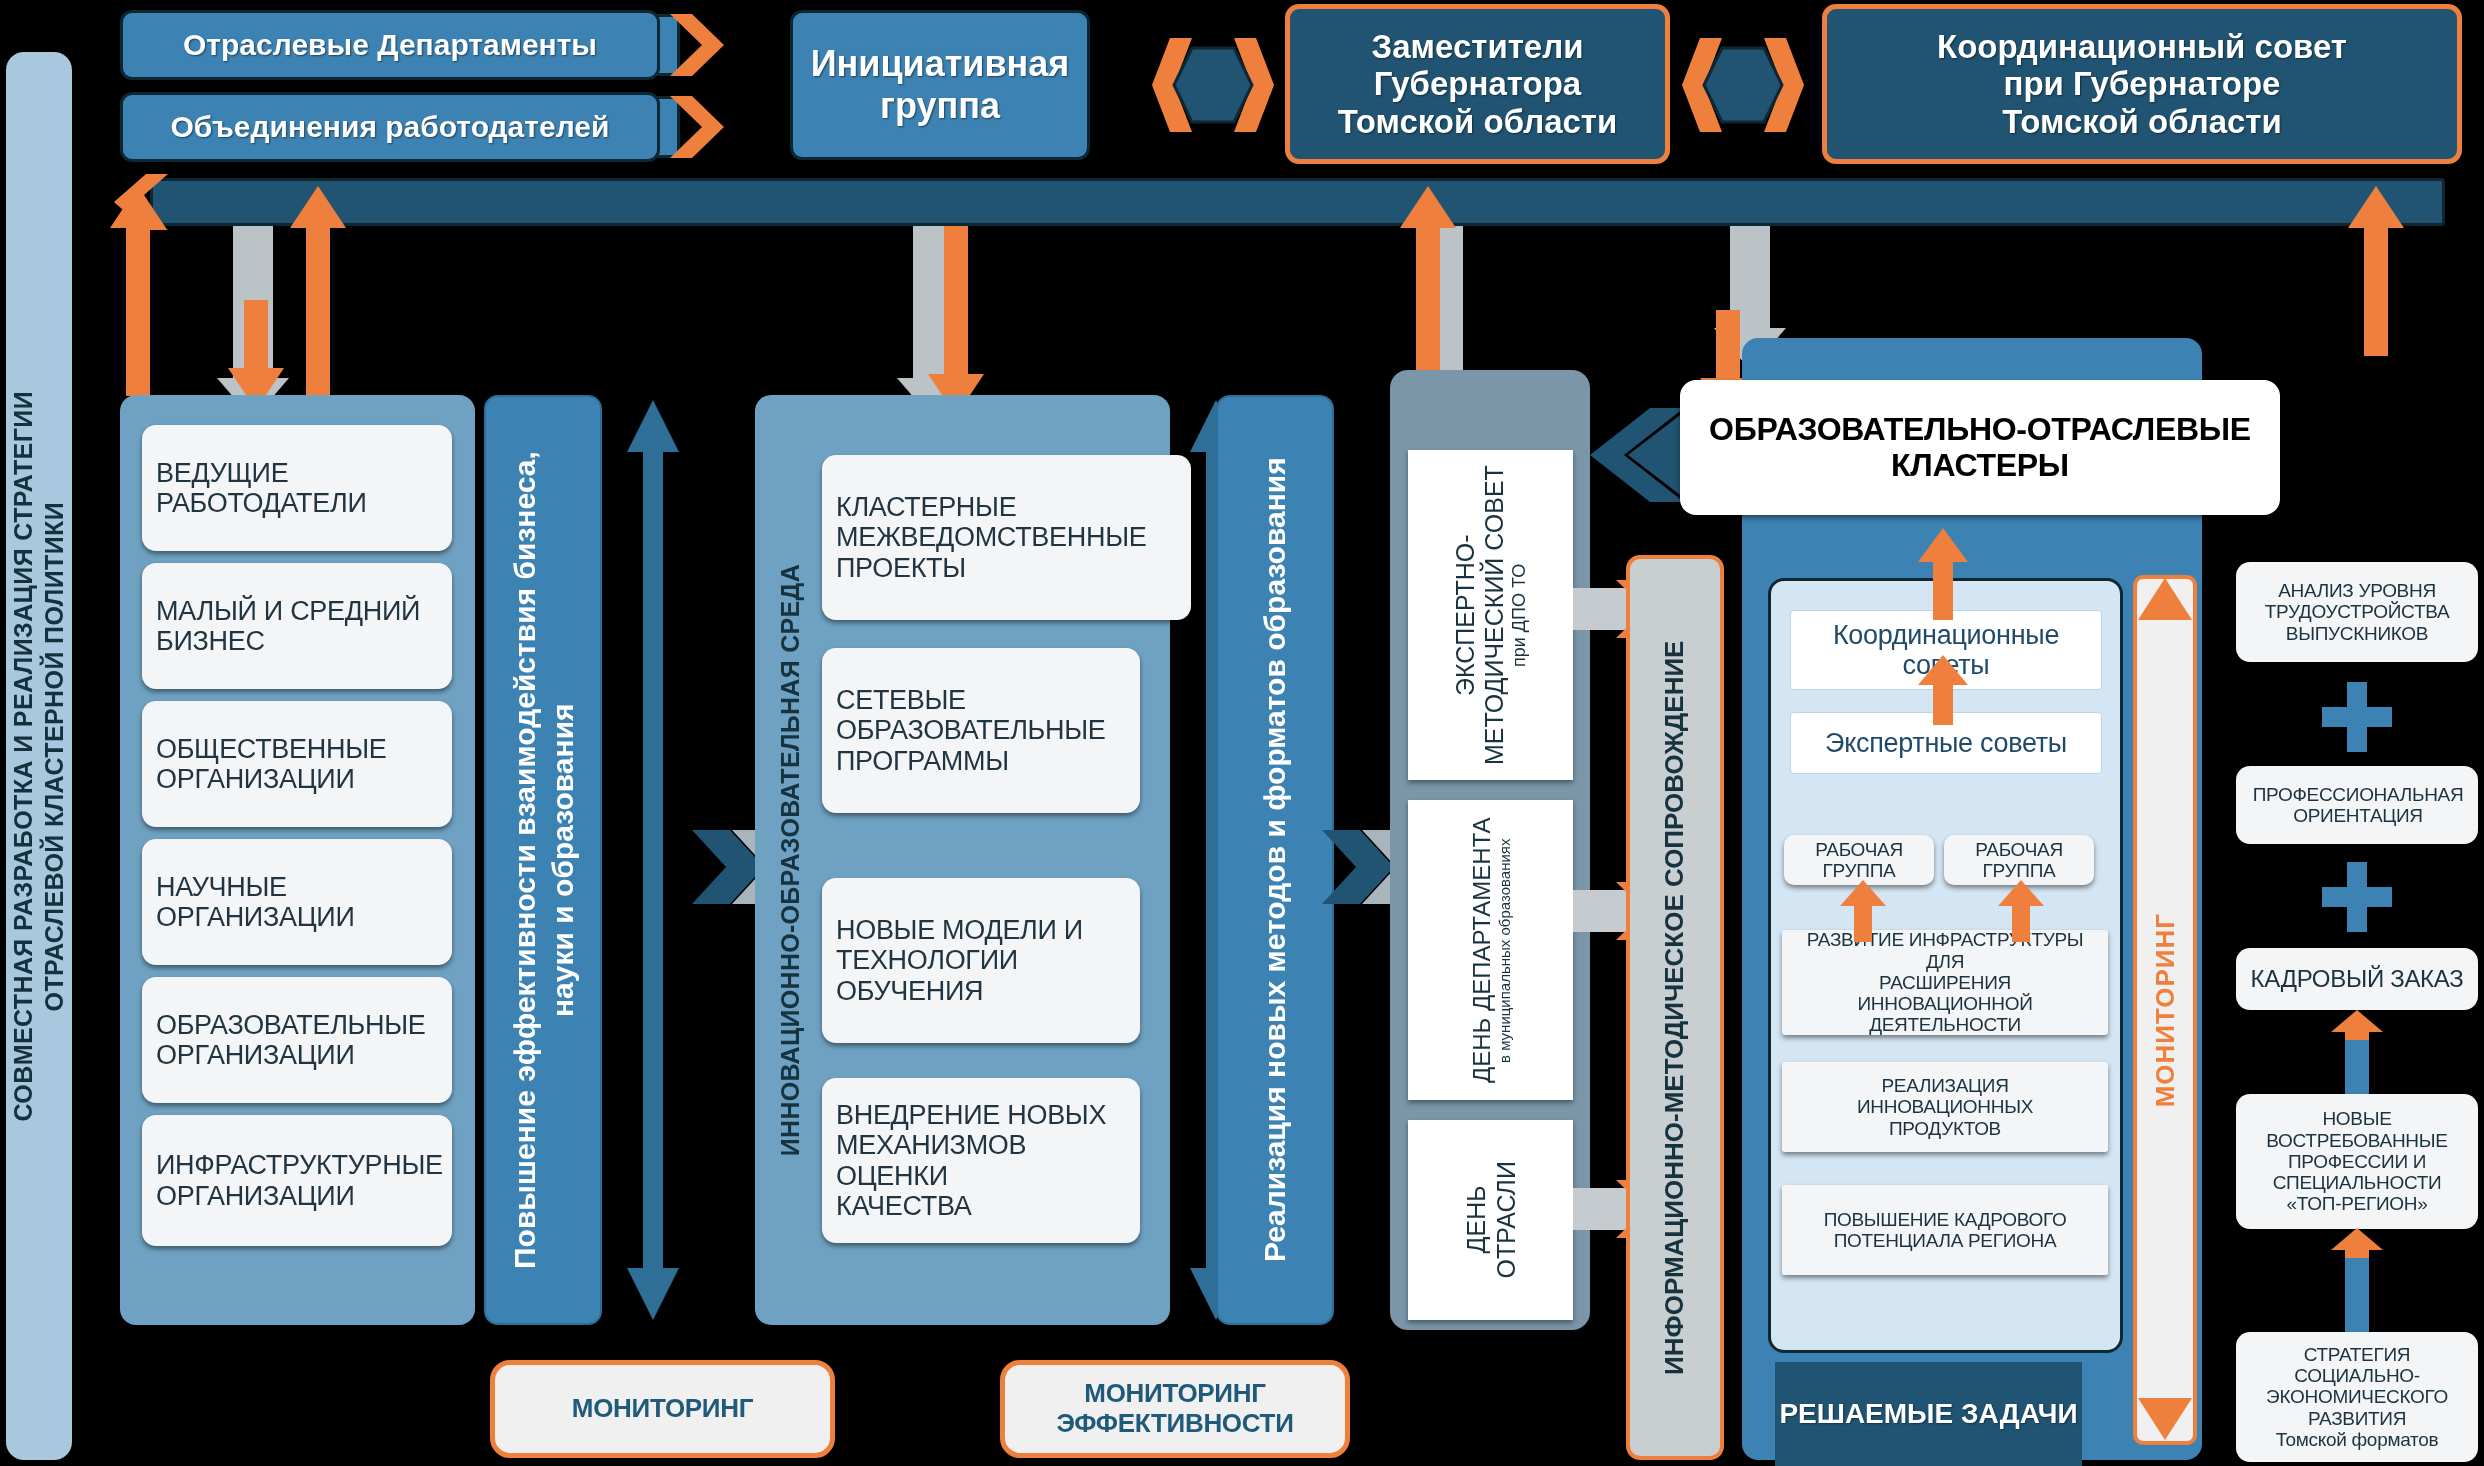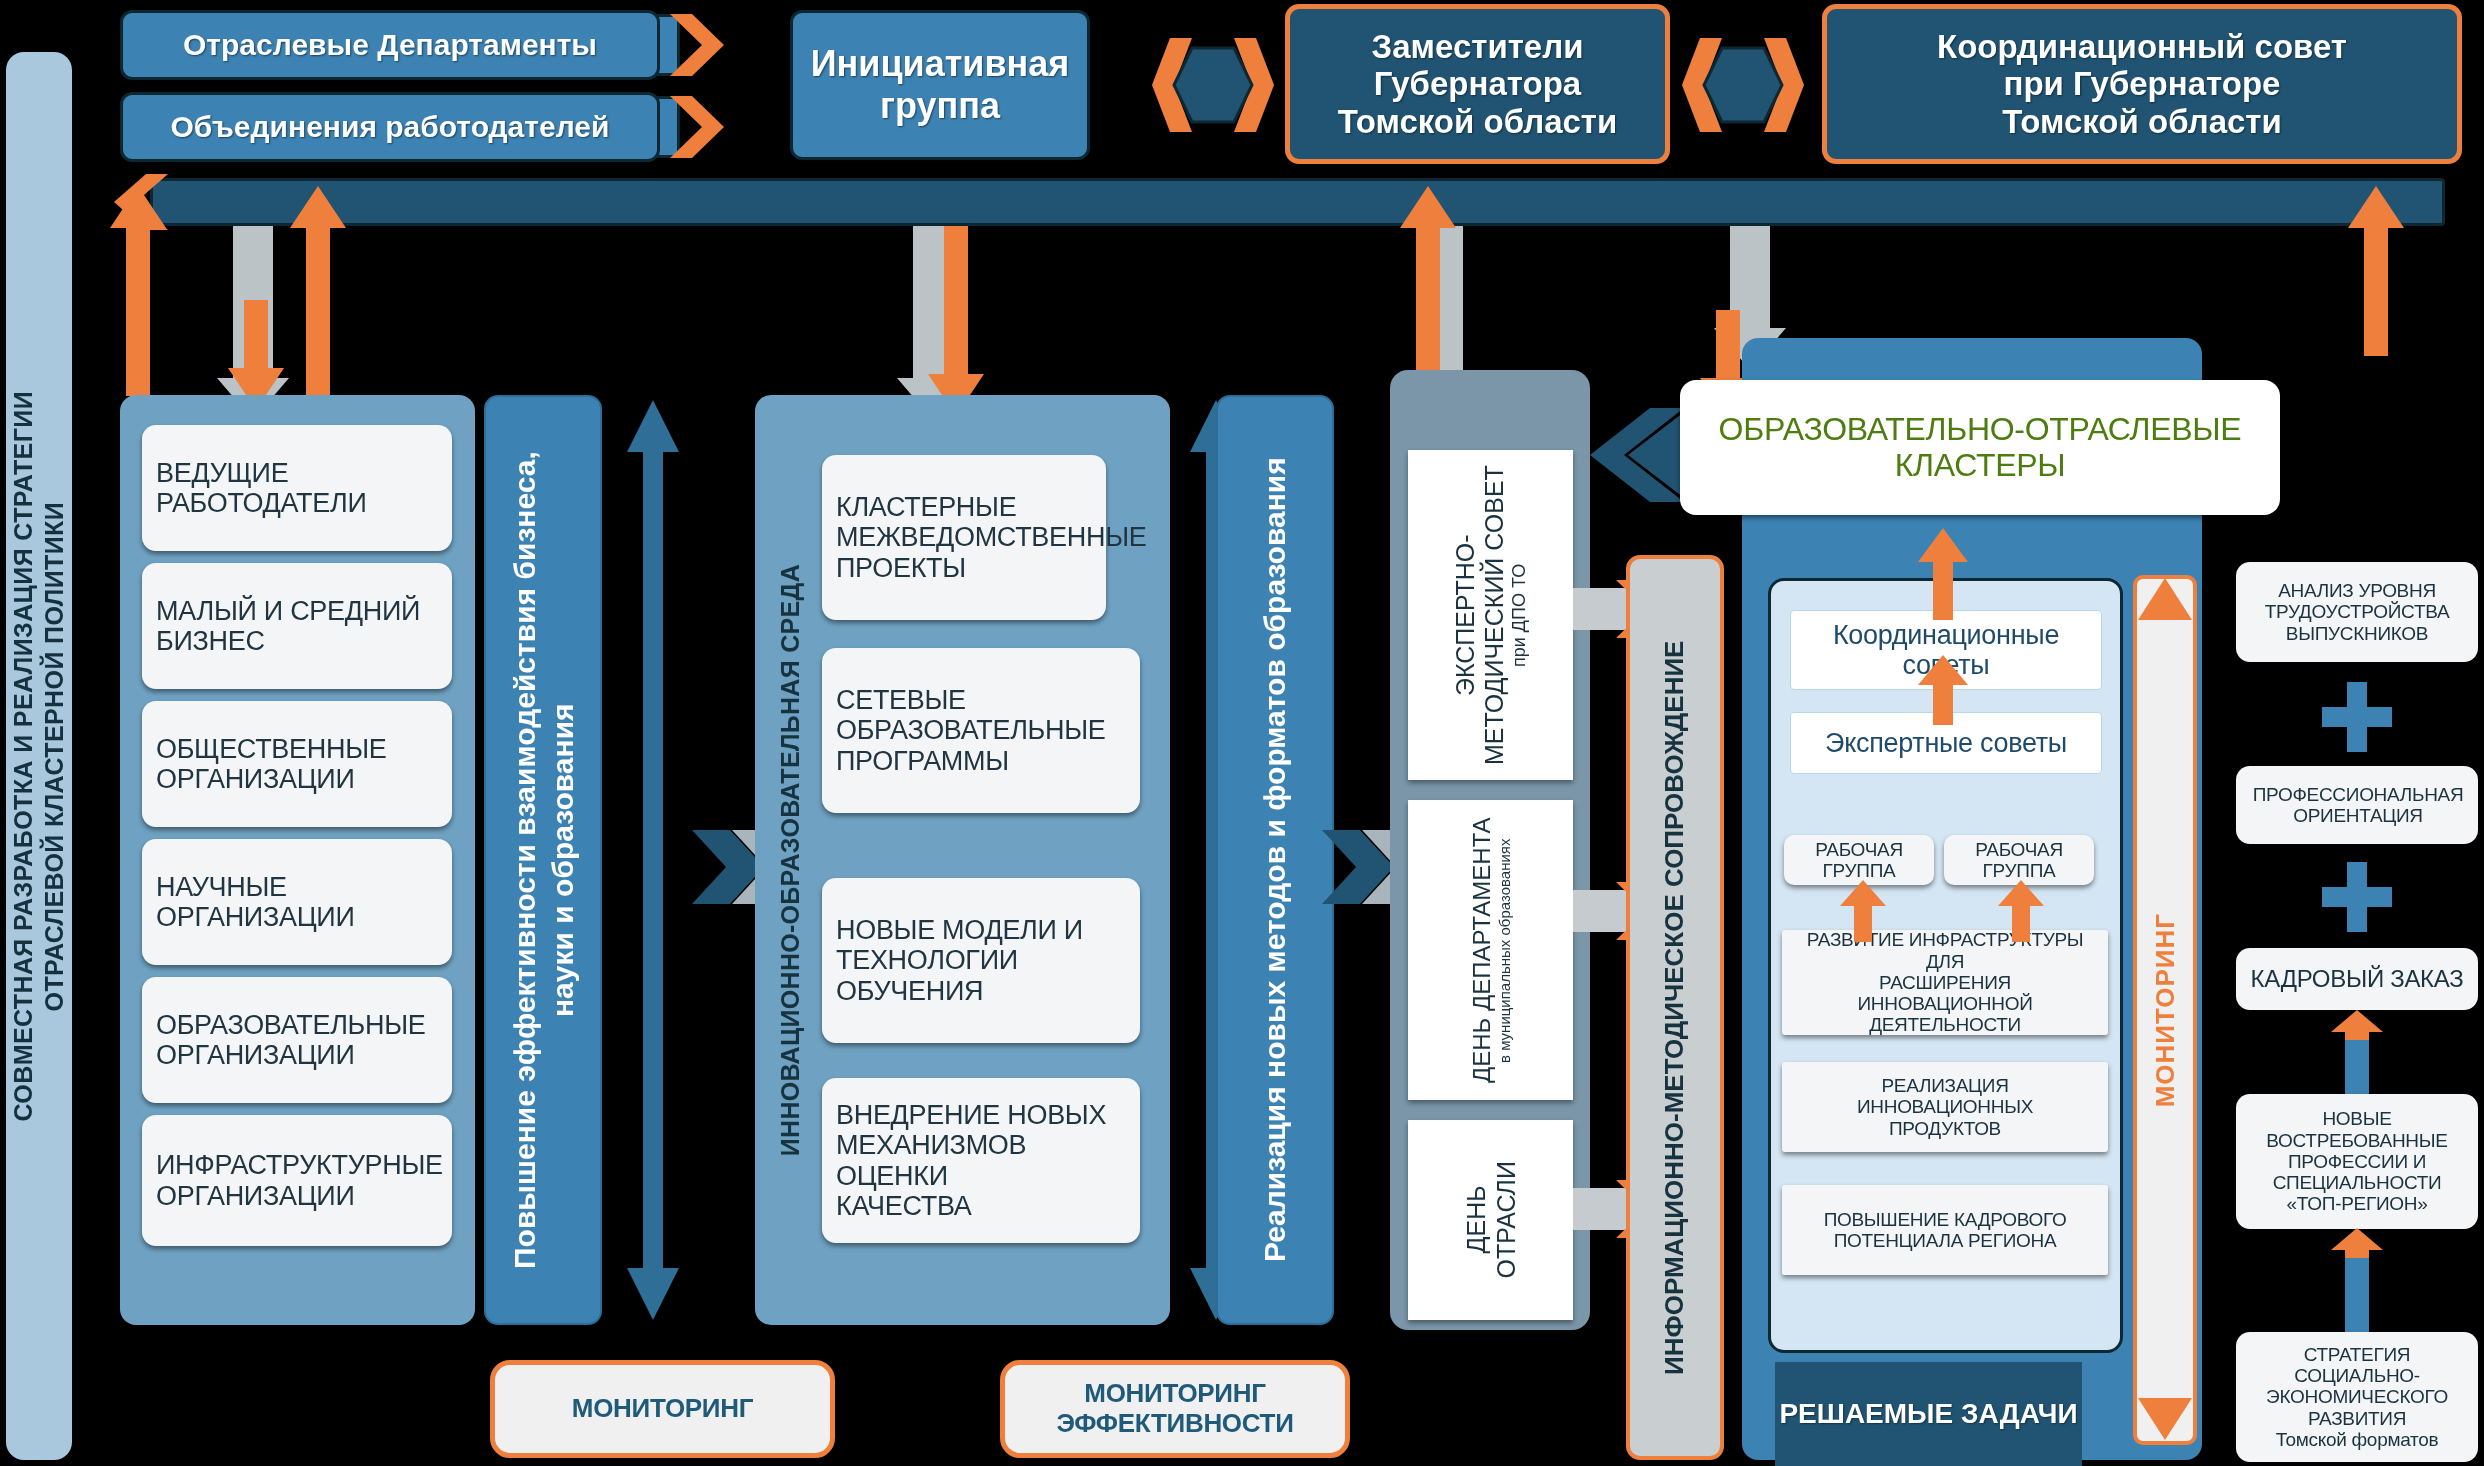--- a/index.html
+++ b/index.html
@@ -204,21 +204,21 @@
   <svg class="abs" style="left:690px; top:812px;" width="110" height="110" viewBox="0 0 110 110">
     <polygon points="2,18 40,18 74,55 40,92 2,92 36,55" fill="#205472"></polygon>
     <polygon points="42,18 72,18 106,55 72,92 42,92 76,55" fill="#a8b5bd"></polygon>
   </svg>
 
   <div class="panel-med abs" style="left:755px; top:395px; width:415px; height:930px;"></div>
   <div class="abs" style="left:755px; top:395px; width:70px; height:930px; display:flex; align-items:center; justify-content:center;">
     <div class="vertical-text" style="color:#17333f; font-weight:bold; font-size:25px; letter-spacing:.3px;">ИННОВАЦИОННО-ОБРАЗОВАТЕЛЬНАЯ СРЕДА</div>
   </div>
 
-  <div class="wbox center abs" style="left:822px; top:455px; width:284px; height:165px; font-size:27px; white-space:pre-line; text-align:left; justify-content:flex-start;">КЛАСТЕРНЫЕ
+  <div class="wbox center abs" style="left:822px; top:455px; width:369px; height:165px; font-size:27px; white-space:pre-line; text-align:left; justify-content:flex-start;">КЛАСТЕРНЫЕ
 МЕЖВЕДОМСТВЕННЫЕ
 ПРОЕКТЫ</div>
   <div class="wbox abs" style="left:822px; top:648px; width:318px; height:165px; font-size:27px; white-space:pre-line;">СЕТЕВЫЕ
 ОБРАЗОВАТЕЛЬНЫЕ
 ПРОГРАММЫ</div>
   <div class="wbox abs" style="left:822px; top:878px; width:318px; height:165px; font-size:27px; white-space:pre-line;">НОВЫЕ МОДЕЛИ И
 ТЕХНОЛОГИИ
 ОБУЧЕНИЯ</div>
   <div class="wbox abs" style="left:822px; top:1078px; width:318px; height:165px; font-size:27px; white-space:pre-line;">ВНЕДРЕНИЕ НОВЫХ
 МЕХАНИЗМОВ ОЦЕНКИ
@@ -279,21 +279,21 @@
     <polygon points="104,8 44,55 104,102 70,102 10,55 70,8" fill="#205472"></polygon>
   </svg>
 
   <div class="panel-lightgray abs" style="left:1626px; top:555px; width:98px; height:905px;"></div>
   <div class="abs" style="left:1626px; top:555px; width:98px; height:905px; display:flex; align-items:center; justify-content:center;">
     <div class="vertical-text" style="color:#17333f; font-weight:bold; font-size:26px; text-align:center; line-height:1.3; white-space:normal; height:860px;">ИНФОРМАЦИОННО-МЕТОДИЧЕСКОЕ СОПРОВОЖДЕНИЕ</div>
   </div>
 
   <div class="panel-mid abs" style="left:1742px; top:338px; width:460px; height:1122px;"></div>
 
-  <div class="wbox center abs" style="left:1680px; top:380px; width:600px; height:135px; font-size:32px; font-weight:normal; color:#4d7c0f; white-space:pre-line; background:#fff; border-radius:16px;">ОБРАЗОВАТЕЛЬНО-ОТРАСЛЕВЫЕ
+  <div class="wbox center abs" style="left:1680px; top:380px; width:600px; height:135px; font-size:32px; font-weight:bold; color:#000000; white-space:pre-line; background:#fff; border-radius:16px;">ОБРАЗОВАТЕЛЬНО-ОТРАСЛЕВЫЕ
 КЛАСТЕРЫ</div>
 
   <div class="panel-pale abs" style="left:1768px; top:578px; width:355px; height:775px; border:3px solid #0d2733;"></div>
 
   <div class="abs wbox center" style="left:1790px; top:610px; width:312px; height:80px; font-size:27px; color:#1f4a6b; border-radius:4px; white-space:pre-line; background:#fff; box-shadow:none; border:1px solid #b9d6e8;">Координационные
 советы</div>
 
   <div class="abs wbox center" style="left:1790px; top:712px; width:312px; height:62px; font-size:27px; color:#1f4a6b; border-radius:4px; background:#fff; box-shadow:none; border:1px solid #b9d6e8;">Экспертные советы</div>
 
   <div class="abs wbox center" style="left:1784px; top:835px; width:150px; height:50px; font-size:19px; color:#1b3340; border-radius:10px;">РАБОЧАЯ ГРУППА</div>

